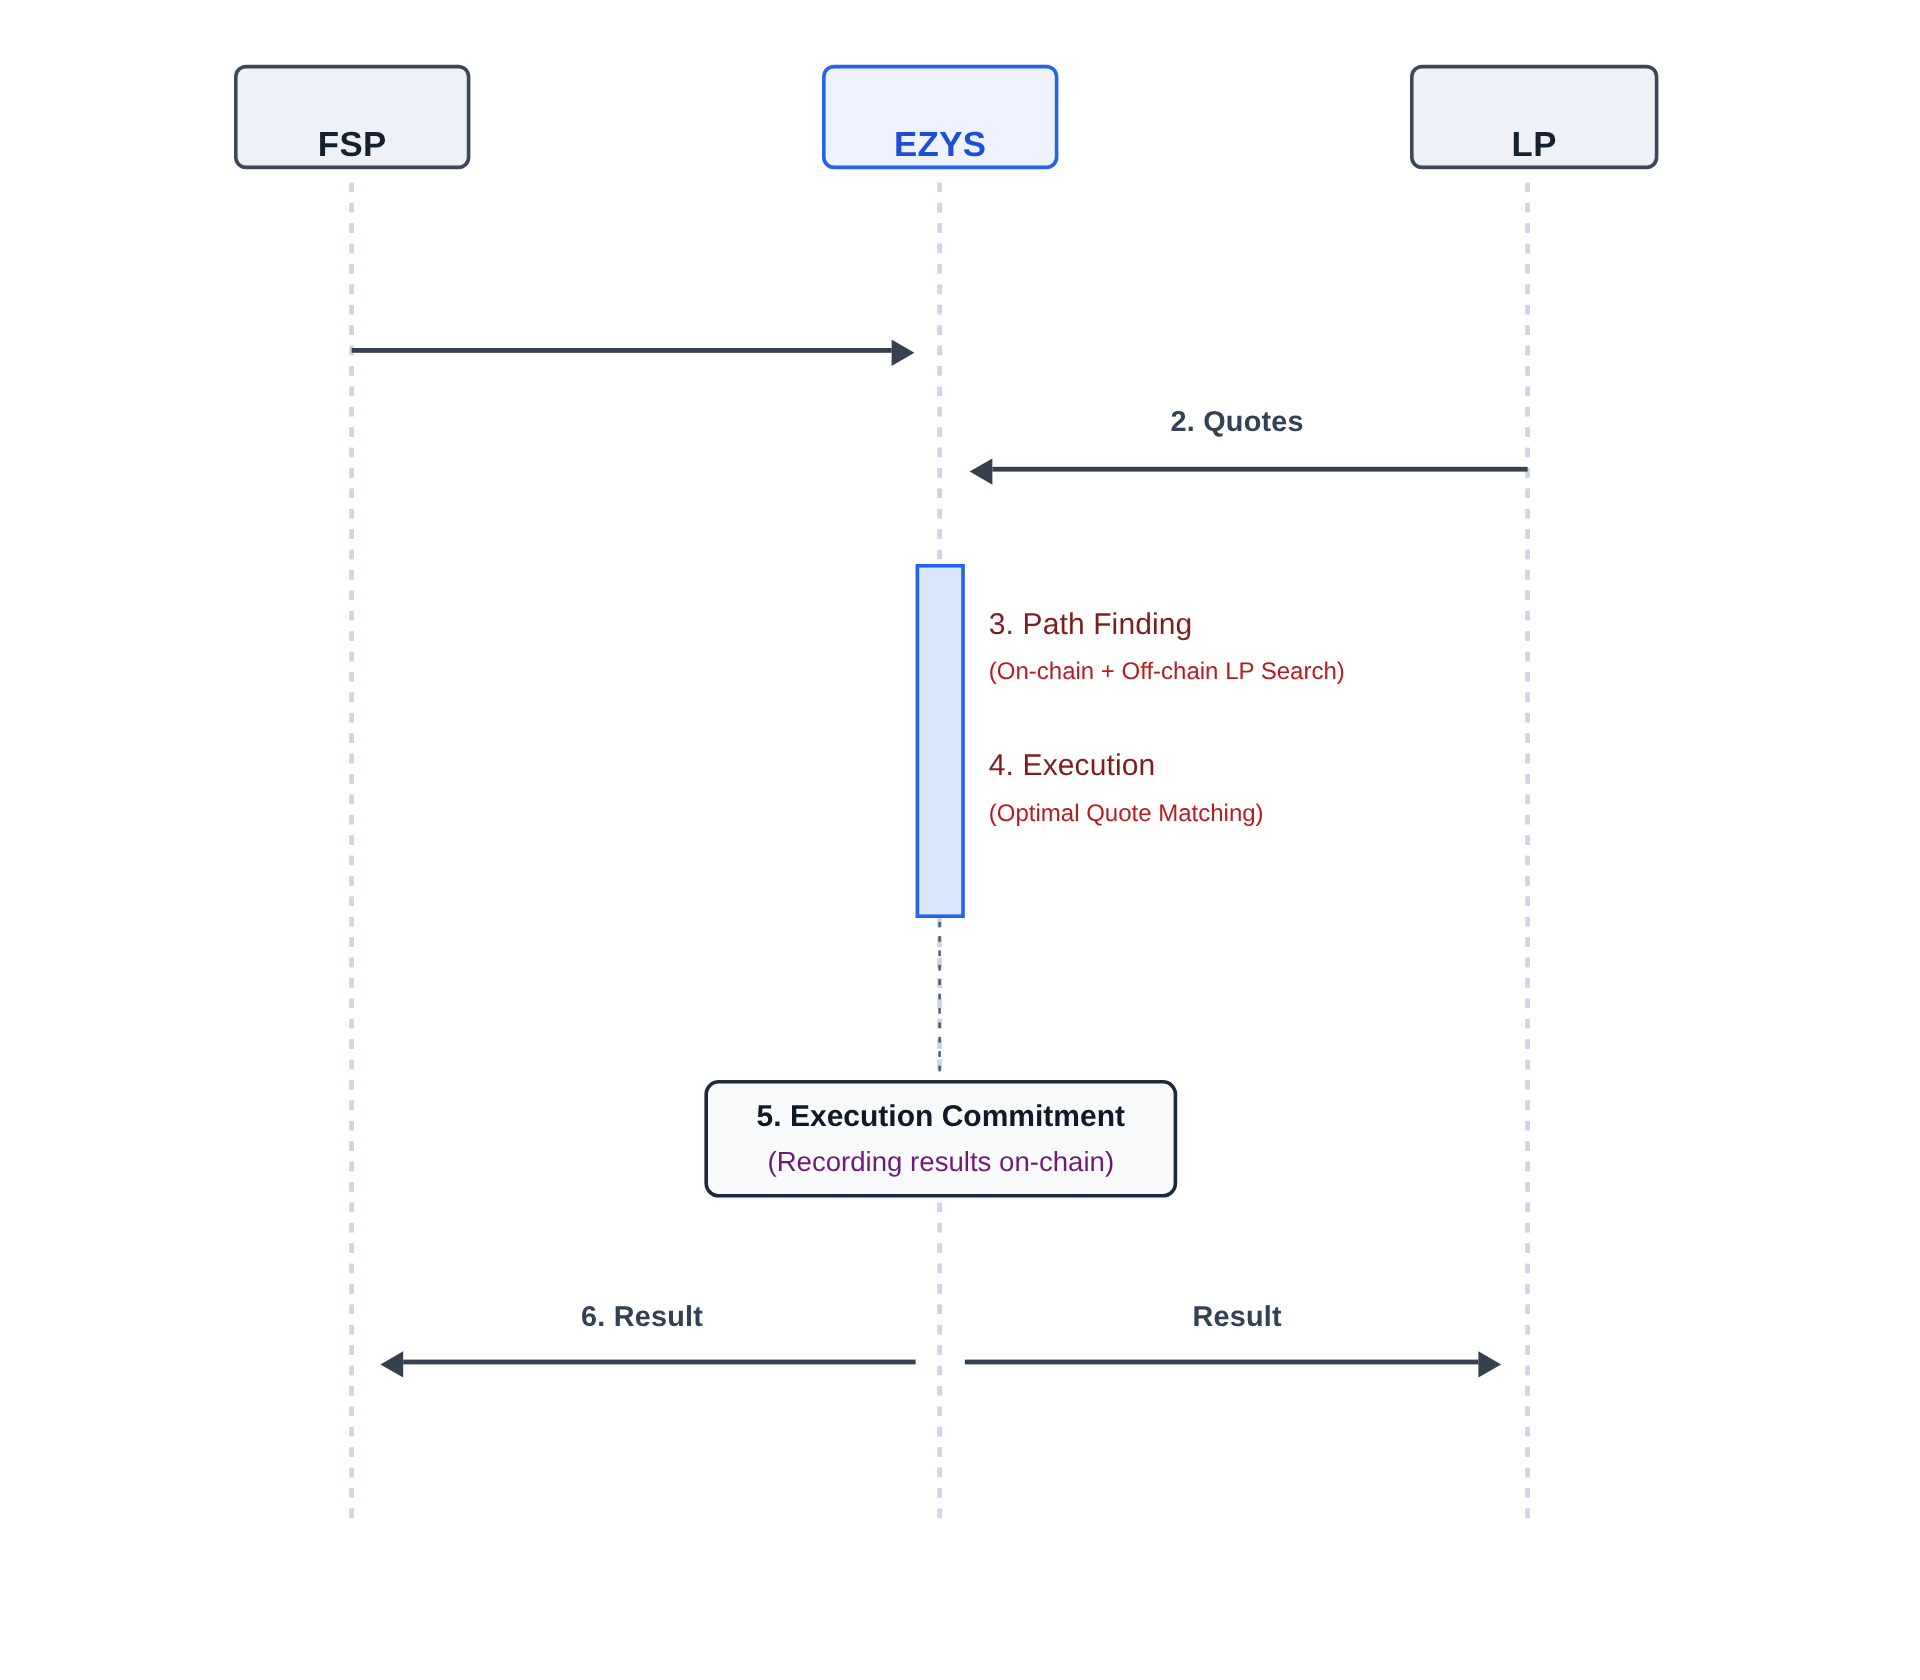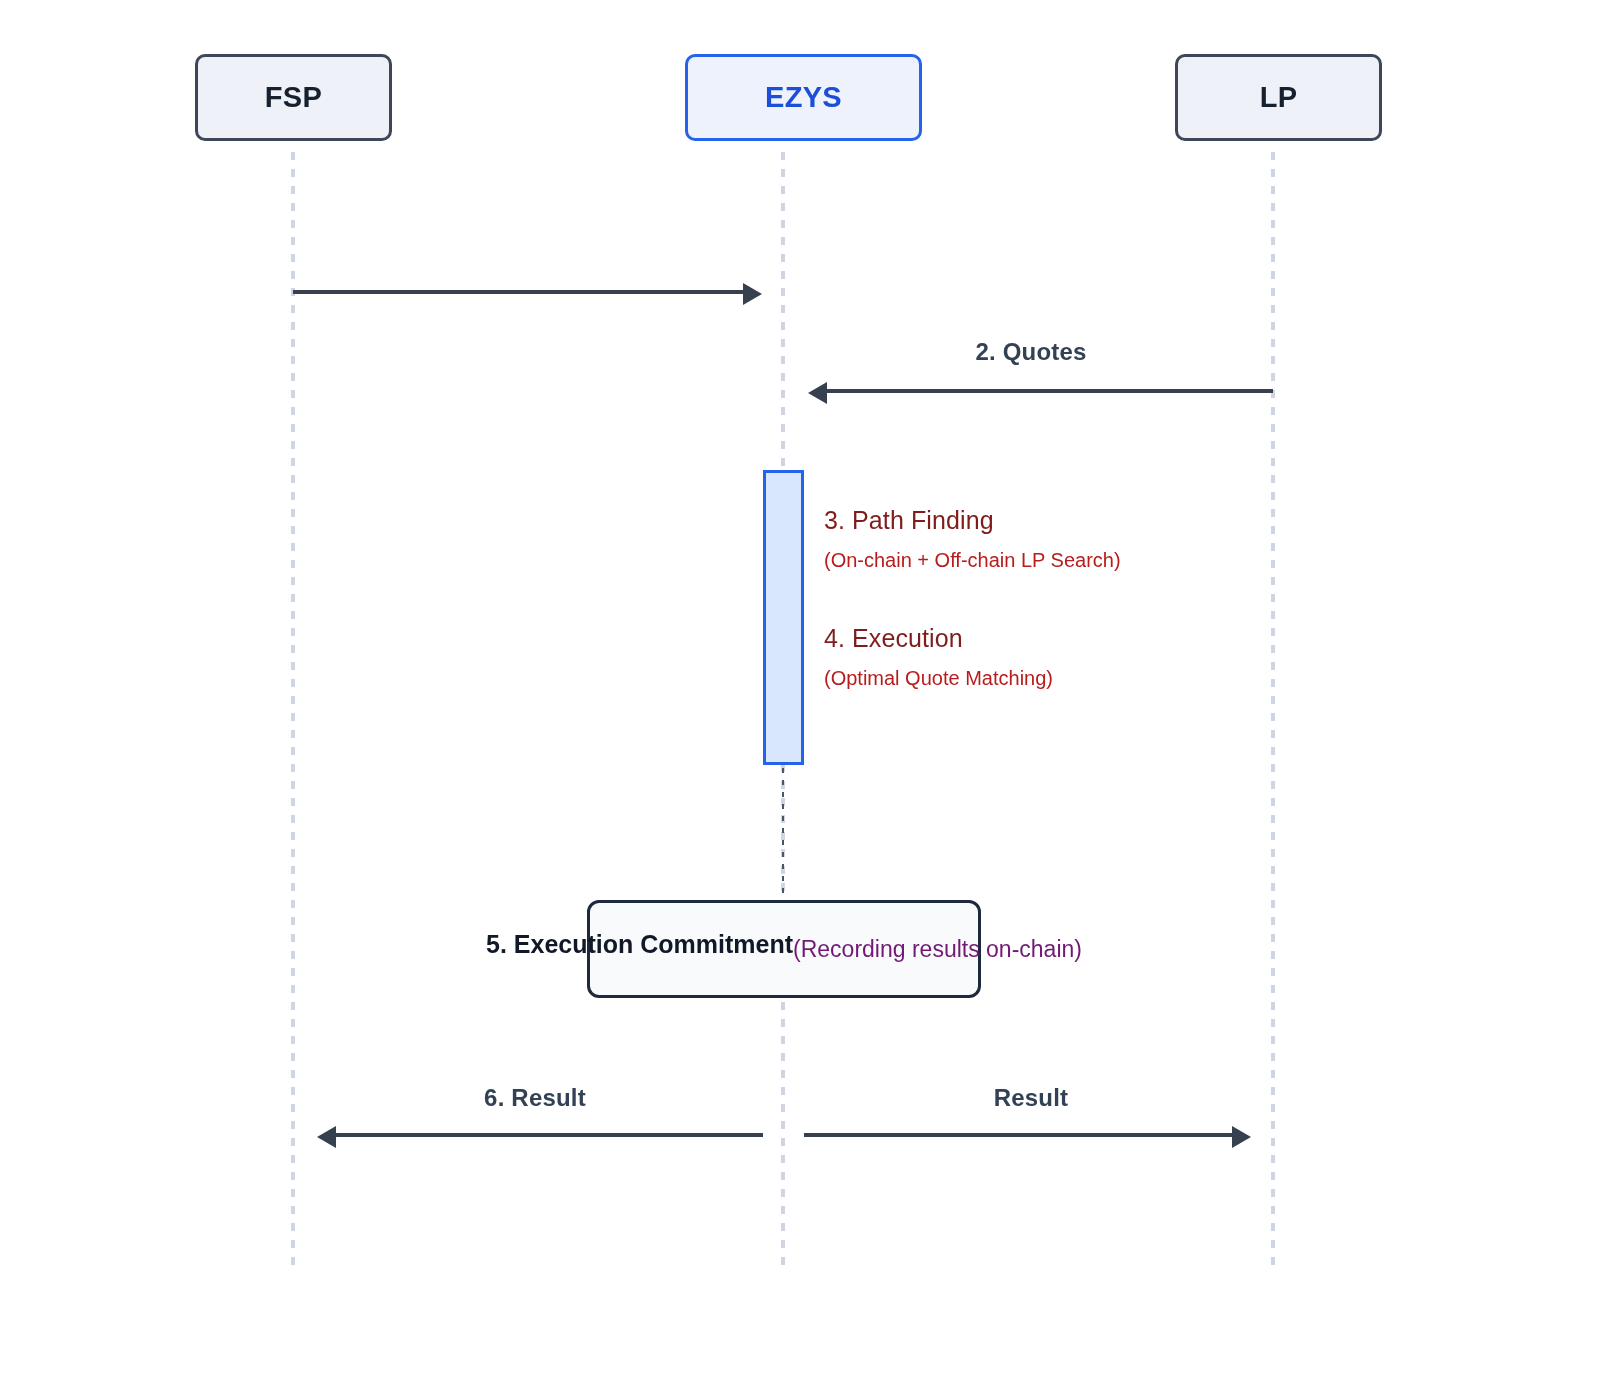--- a/index.html
+++ b/index.html
@@ -17,21 +17,21 @@
     height: 1400px;
     background: #ffffff;
     overflow: hidden;
   }
 
   
   .participant {
     position: absolute;
     box-sizing: border-box;
     display: flex;
-    align-items: center;
+    align-items: flex-end;
     justify-content: center;
     border-radius: 10px;
     border: 3px solid #3d4757;
     background: #eef2f8;
     font-size: 29px;
     font-weight: bold;
     letter-spacing: 0.3px;
     color: #16202e;
   }
   .participant.accent {
@@ -115,21 +115,21 @@
   }
 
   
   .note-box {
     position: absolute;
     box-sizing: border-box;
     border: 3px solid #1e293b;
     border-radius: 12px;
     background: #f8fafc;
     display: flex;
-    flex-direction: row;
+    flex-direction: column;
     align-items: center;
     justify-content: center;
   }
   .note-title {
     font-size: 25px;
     font-weight: bold;
     color: #111827;
     white-space: nowrap;
     margin-bottom: 10px;
   }
@@ -141,21 +141,21 @@
 </style>
 </head>
 <body>
 
 <div id="canvas">
 
   <div class="participant" style="left:195px; top:54px; width:197px; height:87px;">
     <span>FSP</span>
   </div>
 
-  <div class="participant accent" style="left:685px; top:54px; width:237px; height:87px;">
+  <div class="participant accent" style="left:685px; top:54px; width:197px; height:87px;">
     <span>EZYS</span>
   </div>
 
   <div class="participant" style="left:1175px; top:54px; width:207px; height:87px;">
     <span>LP</span>
   </div>
 
   <div class="lifeline" style="left:291px; top:152px; height:1120px;"></div>
 
   <div class="lifeline" style="left:781px; top:152px; height:1120px;"></div>

